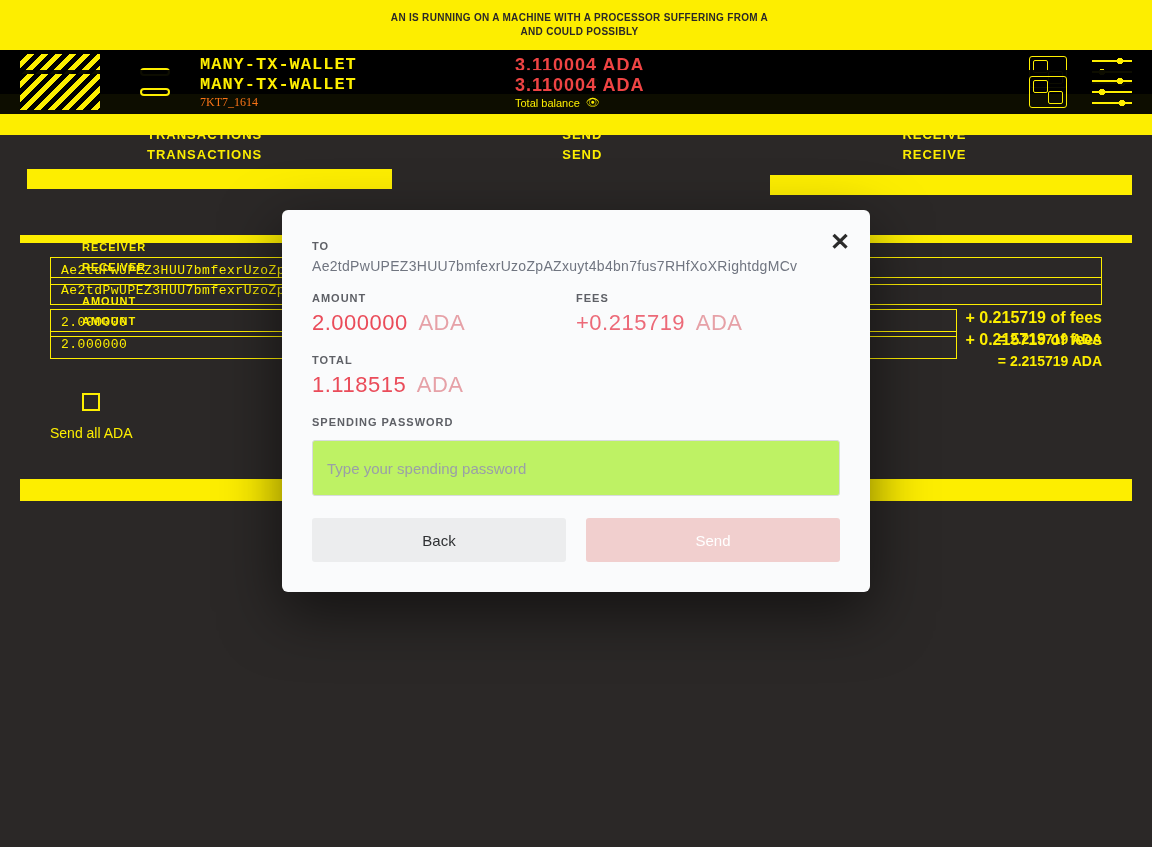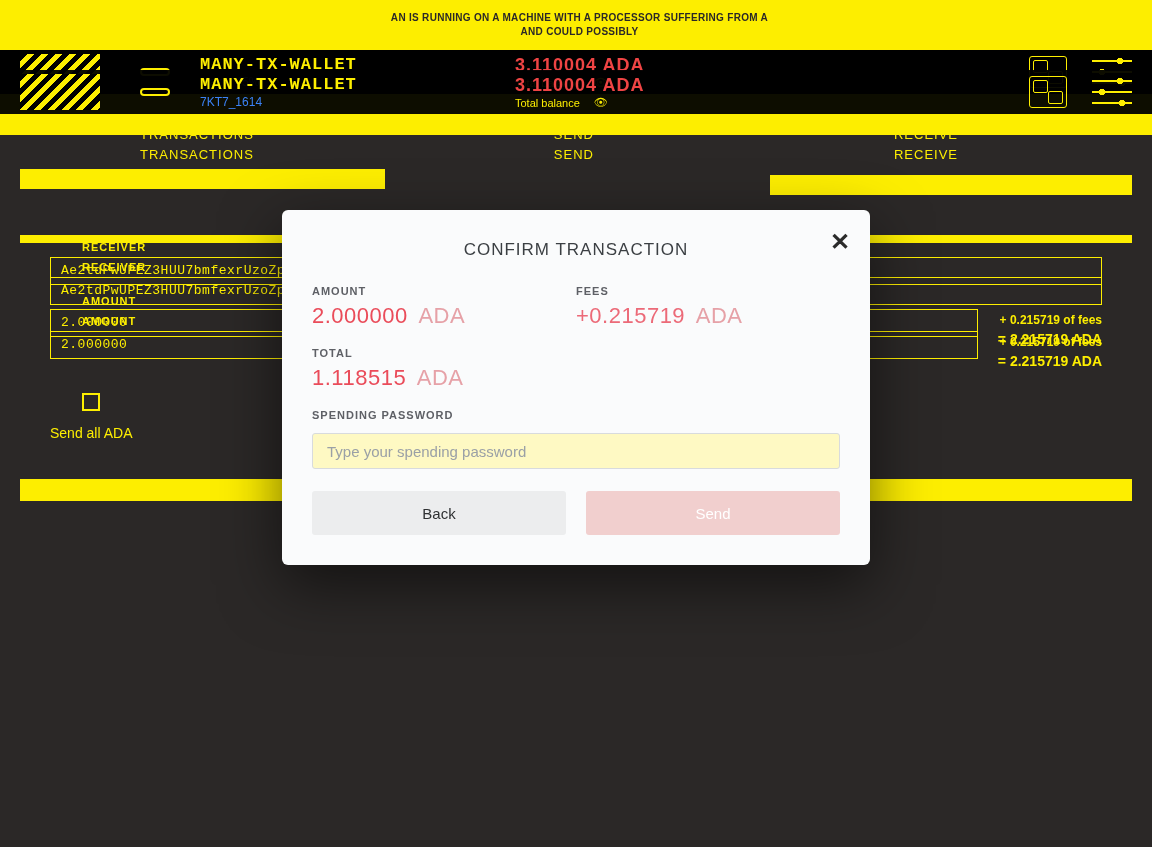--- a/index.html
+++ b/index.html
@@ -71,36 +71,36 @@
   }
 
   .wallet-name {
     font-family: "Courier New", monospace;
     font-weight:bold;
     font-size:17px;
     letter-spacing:1px;
     color:#fdee00;
   }
   .wallet-sub {
-    font-family:Liberation Sans, sans-serif;
+    font-family:Liberation Serif, serif;
     font-size:12px;
-    color:#3b82f6;
+    color:#f97316;
   }
   .wallet-col { display:flex;flex-direction:column;line-height:1.2;}
 
   .balance-col {
     position:absolute; left:515px;
     display:flex;flex-direction:column;
     font-family:"Courier New",monospace;
   }
   .balance-amt {
     font-size:18px;font-weight:bold;color:#ef4444;letter-spacing:1px;
   }
   .balance-lbl {
-    font-size:11px;color:#fdee00;display:flex;align-items:center;gap:14px;
+    font-size:11px;color:#fdee00;display:flex;align-items:center;gap:6px;
   }
 
   .right-icons {
     position:absolute;right:20px;top:6px;display:flex;gap:25px;align-items:center;
   }
   .right-icon {
     width:38px;height:32px;border:1.5px solid #fdee00;border-radius:3px;position:relative;
   }
   .right-icon.delegate::before,
   .right-icon.delegate::after{
@@ -119,23 +119,23 @@
       radial-gradient(circle at 28px 5px,#fdee00 3px,transparent 3px),
       radial-gradient(circle at 10px 16px,#fdee00 3px,transparent 3px),
       radial-gradient(circle at 30px 27px,#fdee00 3px,transparent 3px);
   }
 
   
   .nav-stack {
     position:relative;height:40px;background:#2b2827;
   }
   .nav-row {
-    position:absolute;left:0;right:0;height:22px;
+    position:absolute;left:7px;right:0;height:22px;
     display:flex; gap:300px; padding-left:140px;
-    font-family:"Courier New",monospace;font-weight:normal;font-size:13px;letter-spacing:1px;
+    font-family:"Courier New",monospace;font-weight:bold;font-size:13px;letter-spacing:1px;
     color:#fdee00;
   }
   .nav-row.r1{top:-8px;}
   .nav-row.r2{top:12px;}
   .nav-row .active-underline {
     height:20px;width:365px;background:#fdee00;position:absolute;left:20px;top:22px;
   }
   .yellow-strip { position:absolute;bottom:-20px;left:770px;right:20px;height:20px;background:#fdee00;}
 
   
@@ -154,21 +154,21 @@
   }
   .dup{position:relative;}
   .dup .ghost{position:absolute;top:-20px;left:0;opacity:1;}
   .input-box{
     border:1px solid #fdee00;height:28px;line-height:26px;
     padding:0 10px;font-size:13px;color:#fdee00;margin-bottom:10px;
     font-family:"Courier New",monospace;letter-spacing:0.5px;
   }
   .amount-row{display:flex;justify-content:space-between;align-items:flex-end;}
   .amount-box{width:100%;}
-  .fees-text{font-size:12px;font-weight:bold;white-space:nowrap;margin-left:8px;}
+  .fees-text{font-size:16px;font-weight:bold;white-space:nowrap;margin-left:8px;}
   .eq-text{font-size:14px;font-weight:bold;white-space:nowrap;margin-left:20px;}
   .checkbox-row{display:flex;align-items:center;gap:14px;margin-top:22px;font-size:14px;flex-direction:column;}
   .cb{width:18px;height:18px;border:2px solid #fdee00;}
   .yellow-hr-bottom{height:22px;background:#fdee00;margin:40px 0 0 0;}
 
   
   .overlay{
     position:absolute;inset:0;
     display:flex;align-items:flex-start;justify-content:center;
     pointer-events:none;
@@ -197,22 +197,22 @@
   .m-address{
     font-size:14px;color:#707580;letter-spacing:0.3px;word-break:break-all;
   }
   .m-row{display:flex;gap:0;}
   .m-col{flex:1;}
   .m-val { font-size:22px;letter-spacing:0.5px;}
   .m-val .num{color:#ea4c5a;font-weight:500;}
   .m-val .num.fees{color:#ec6a78;}
   .m-val .cur{color:#e6a1a7;margin-left:4px;}
   .pw-input{
-    width:100%;height:36px;border:1px solid #d8dbdd;border-radius:3px;
-    padding:0 14px;font-size:15px;color:#333;background:#fef9c3;margin-top:6px;
+    width:100%;height:56px;border:1px solid #d8dbdd;border-radius:3px;
+    padding:0 14px;font-size:15px;color:#333;background:#bef264;margin-top:6px;
   }
   .pw-input::placeholder{color:#9aa0a6;}
   .btn-row{display:flex;gap:20px;margin-top:22px;border-radius:20px;}
   .btn{
     flex:1;height:44px;border:none;border-radius:3px;font-size:15px;font-weight:500;cursor:pointer;
   }
   .btn.back{background:#ecedee;color:#2f3133;}
   .btn.send{background:#f1cfce;color:#fff;}
 
 </style>
@@ -328,22 +328,25 @@
       </div>
     </div>
 
   </div>
   <div class="yellow-hr-bottom"></div>
 </div>
 
 <div class="overlay">
   <div class="modal">
     <div class="modal-close">✕</div>
-    <div class="modal-title">CONFIRM TRANSACTION</div>
-
+
+    <div class="m-section">
+      <div class="m-label">TO</div>
+      <div class="m-address">Ae2tdPwUPEZ3HUU7bmfexrUzoZpAZxuyt4b4bn7fus7RHfXoXRightdgMCv</div>
+    </div>
 
     <div class="m-section m-row">
       <div class="m-col">
         <div class="m-label">AMOUNT</div>
         <div class="m-val">
           <span class="num">2.000000</span>
           <span class="cur">ADA</span>
         </div>
       </div>
       <div class="m-col">

